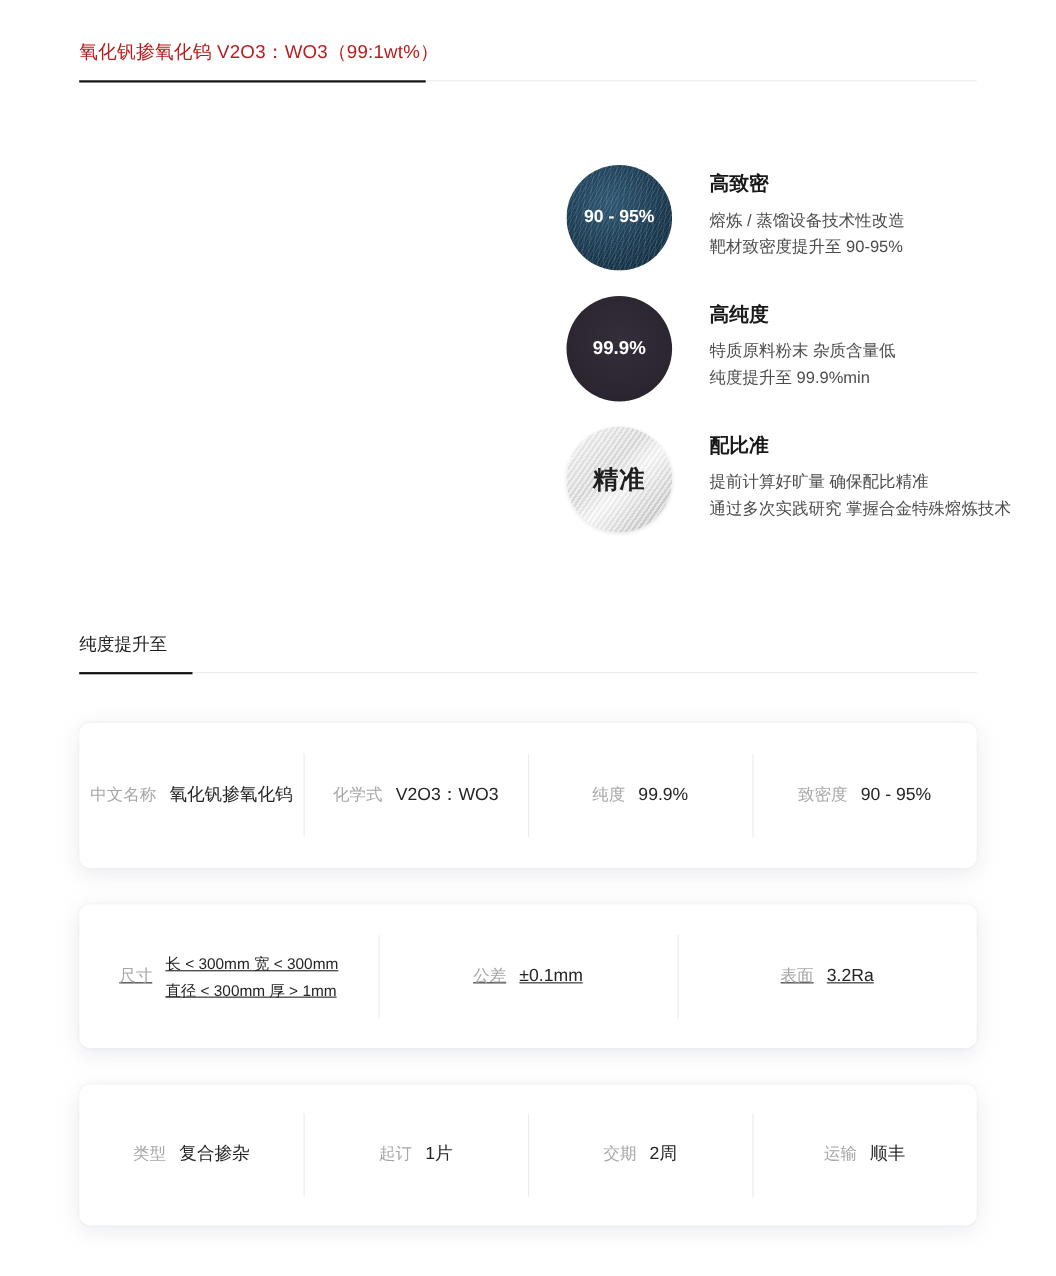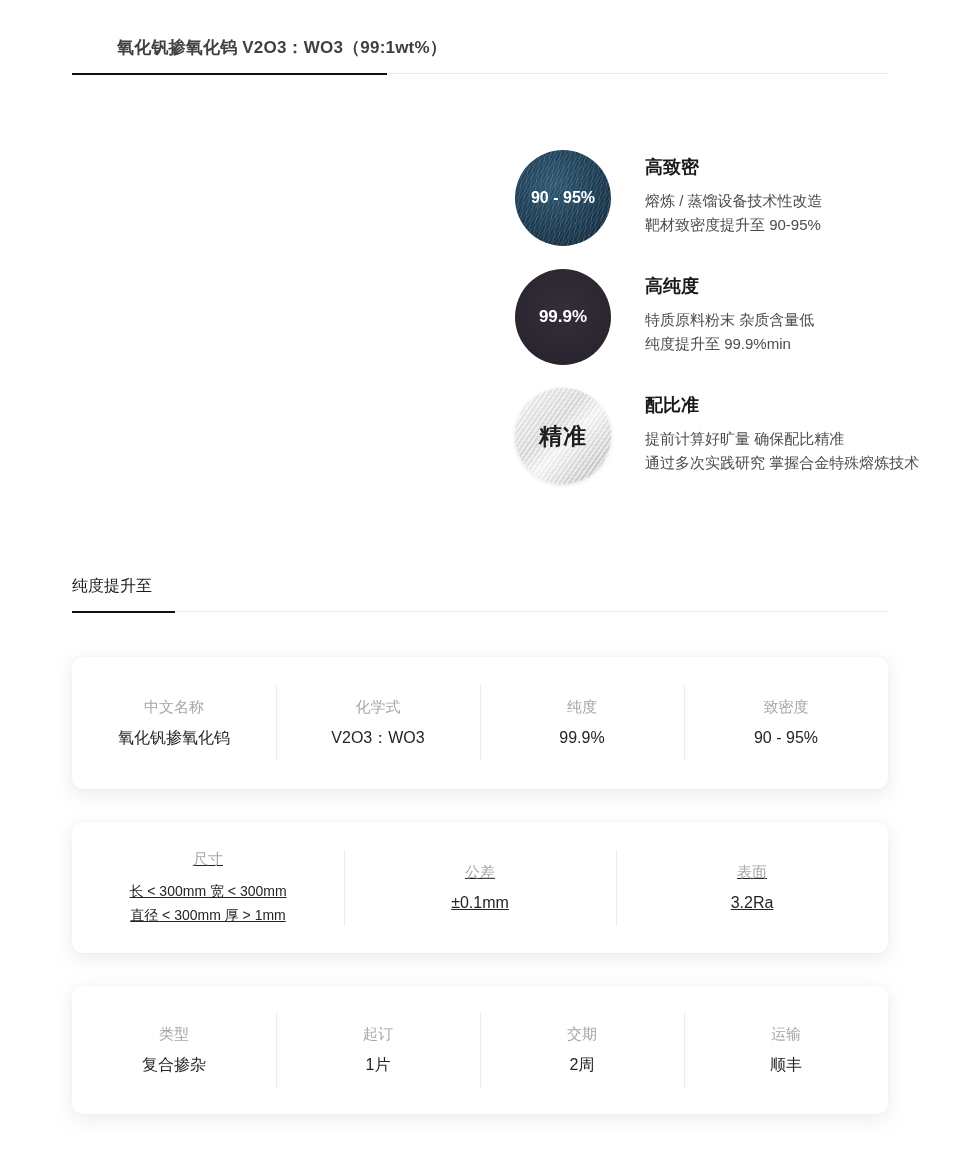--- a/index.html
+++ b/index.html
@@ -6,21 +6,21 @@
   html,body { background:#fff; }
   body {
     font-family: "Liberation Sans", "DejaVu Sans", sans-serif;
     color:#242424;
     -webkit-font-smoothing: antialiased;
   }
   .page { position:relative; width:960px; height:1160px; background:#fff; overflow:hidden; }
 
   
   .header { position:absolute; left:72px; top:36px; width:816px; }
-  .page-title { font-size:17px; font-weight:700; color:#404040; letter-spacing:.2px;margin-left:45px; }
+  .page-title { font-size:17px; font-weight:400; color:#b91c1c; letter-spacing:.2px; }
   .rule { position:relative; height:2px; margin-top:14px; }
   .rule::after { content:''; position:absolute; left:0; right:0; top:0; height:1px; background:#ececec; }
   .rule-dark { position:absolute; left:0; top:0; height:2px; background:#101010; z-index:1; }
   .rule-dark.w-title { width:315px; }
   .rule-dark.w-params { width:103px; }
 
   
   .features { position:absolute; left:515px; top:150px; width:440px; display:flex; flex-direction:column; gap:23px; }
   .feature { display:flex; gap:34px; min-height:96px; }
   .badge {
@@ -54,21 +54,21 @@
   .section-title { font-size:16px; font-weight:400; color:#1d1d1d; }
 
   .cards { position:absolute; left:72px; top:657px; width:816px; display:flex; flex-direction:column; gap:33px; }
   .card {
     background:#fff; border-radius:10px; display:flex; align-items:stretch;
     box-shadow: 0 5px 20px rgba(150,155,170,0.20), 0 0 2px rgba(150,155,170,0.12);
   }
   .card.c1 { height:132px; }
   .card.c2 { height:131px;text-decoration:underline; }
   .card.c3 { height:128px; }
-  .cell { flex:1 1 0; position:relative; display:flex; flex-direction:column; align-items:center; justify-content:center; gap:12px; padding:0 10px; text-align:center; }
+  .cell { flex:1 1 0; position:relative; display:flex; align-items:center; justify-content:center; gap:12px; padding:0 10px; }
   .cell + .cell::before {
     content:''; position:absolute; left:0; top:50%; transform:translateY(-50%);
     width:1px; height:76px; background:#ececec;
   }
   .cell-label { font-size:15px; color:#a6a6a6; line-height:18px; }
   .cell-value { font-size:16px; color:#242424; line-height:20px; }
   .cell .two-line { display:flex; flex-direction:column; gap:2px; }
   .cell .two-line .cell-value { font-size:14px; line-height:22px; }
 </style>
 </head>

